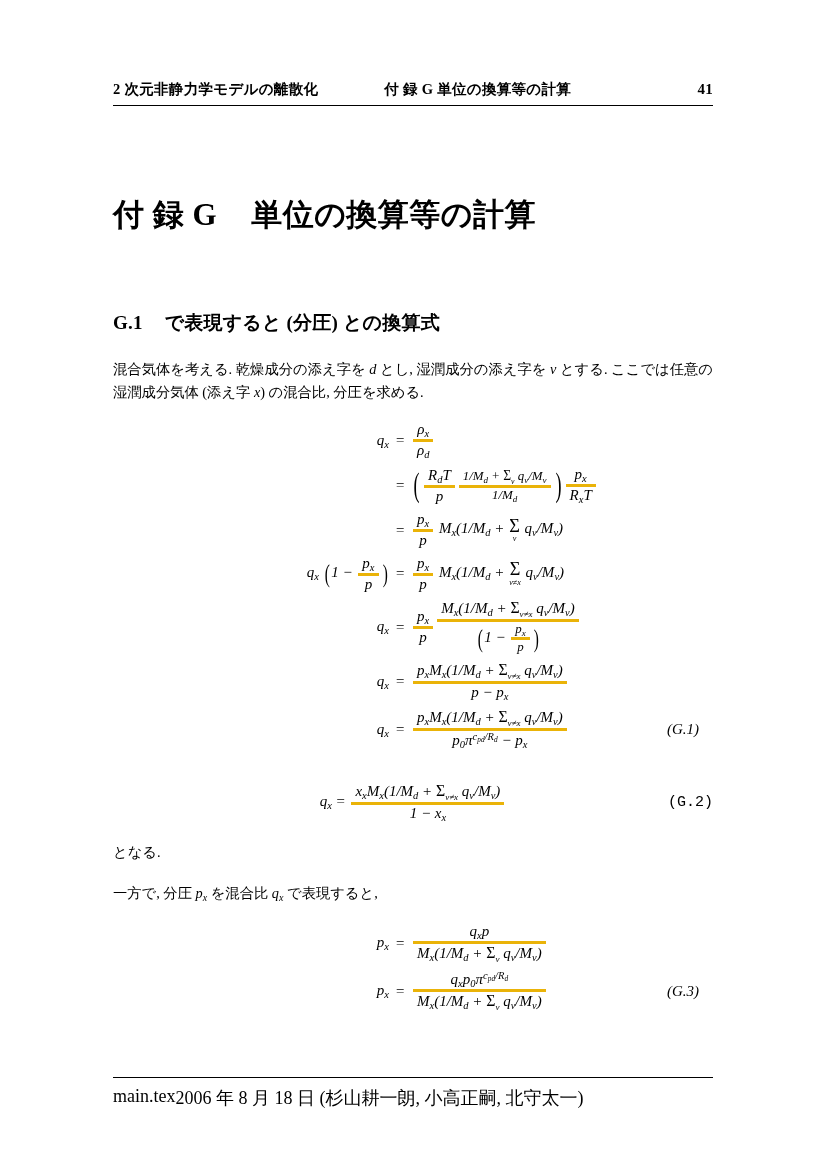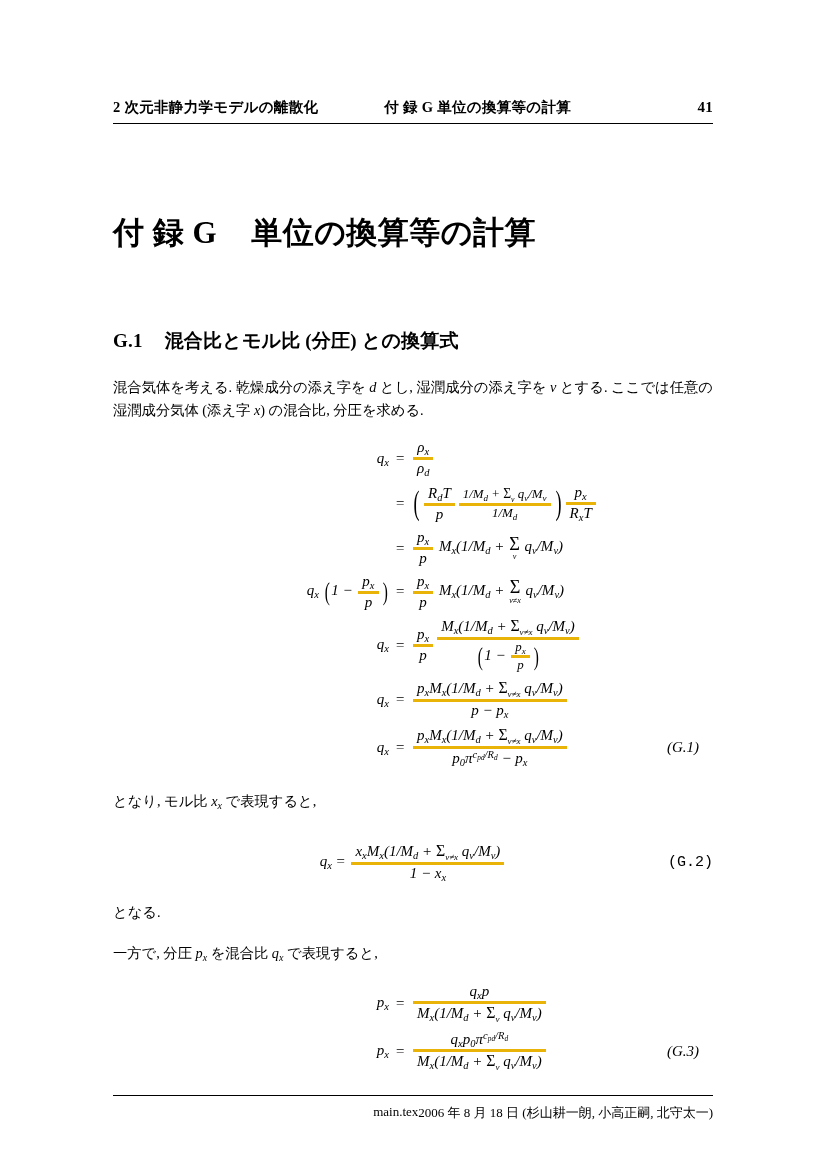--- a/index.html
+++ b/index.html
@@ -10,21 +10,21 @@
   body {
     width: 826px;
     height: 1169px;
     position: relative;
     font-family: "Liberation Serif", "DejaVu Serif", serif;
     color: #000000;
     overflow: hidden;
   }
   .page {
     position: absolute;
-    left: 0; top: 18px;
+    left: 0; top: 0;
     width: 826px;
     height: 892px;
   }
   .content {
     position: absolute;
     left: 113px;
     top: 80px;
     width: 600px;
   }
 
@@ -156,22 +156,22 @@
     top: 1077px;
     width: 600px;
     border-bottom: 1.1px solid #000;
   }
   .footer {
     position: absolute;
     left: 113px;
     top: 1086px;
     width: 600px;
     display: flex;
-    justify-content: flex-end;
-    font-size: 13px;
+    justify-content: flex-start;
+    font-size: 18px;
   }
   .footer .fl { font-family: "Liberation Serif", serif; }
 </style>
 </head>
 <body>
 
 <div class="page">
 
   <div class="content">
 
@@ -180,21 +180,21 @@
       <span class="rh-mid">付 録 G    単位の換算等の計算</span>
       <span class="rh-page">41</span>
     </div>
     <div class="rule-top"></div>
 
     <div class="appendix-title">
       <span>付 録 G</span><span class="gap"></span><span>単位の換算等の計算</span>
     </div>
 
     <div class="section-head">
-      <span class="snum">G.1</span><span>混合比とモル比 (分圧) との換算式</span>
+      <span class="snum">G.1</span><span>で表現すると (分圧) との換算式</span>
     </div>
 
     <p class="para">
       混合気体を考える. 乾燥成分の添え字を <i class="mi">d</i> とし, 湿潤成分の添え字を <i class="mi">v</i> とする. ここでは任意の湿潤成分気体 (添え字 <i class="mi">x</i>) の混合比, 分圧を求める.
     </p>
 
 
     <div class="eqblock">
       <table class="align">
         <tbody>
@@ -253,23 +253,20 @@
           <td class="rel">=</td>
           <td class="rhs">
             <span class="frac"><span class="num">p<span class="sub">x</span>M<span class="sub">x</span>(1/M<span class="sub">d</span> + <span class="suminl"><span class="sg">Σ</span><sub>v≠x</sub></span> q<span class="sub">v</span>/M<span class="sub">v</span>)</span><span class="den">p<span class="sub">0</span>π<span class="sup">c<span class="sub">p</span><span class="sub">d</span>/R<span class="sub">d</span></span> − p<span class="sub">x</span></span></span>
           </td>
           <td class="tag">(G.1)</td>
         </tr>
       </tbody>
         </table>
     </div>
 
-    <p class="para tight">
-      となり, モル比 <i class="mi">x<span class="sub">x</span></i> で表現すると,
-    </p>
 
     <div class="eqcenter">
       <i>q<span class="sub">x</span></i> =
       <span class="frac"><span class="num">x<span class="sub">x</span>M<span class="sub">x</span>(1/M<span class="sub">d</span> + <span class="suminl"><span class="sg">Σ</span><sub>v≠x</sub></span> q<span class="sub">v</span>/M<span class="sub">v</span>)</span><span class="den">1 − x<span class="sub">x</span></span></span>
       <span class="tagabs">(G.2)</span>
     </div>
 
     <p class="para tight">となる.</p>
 
     <p class="para tight">

